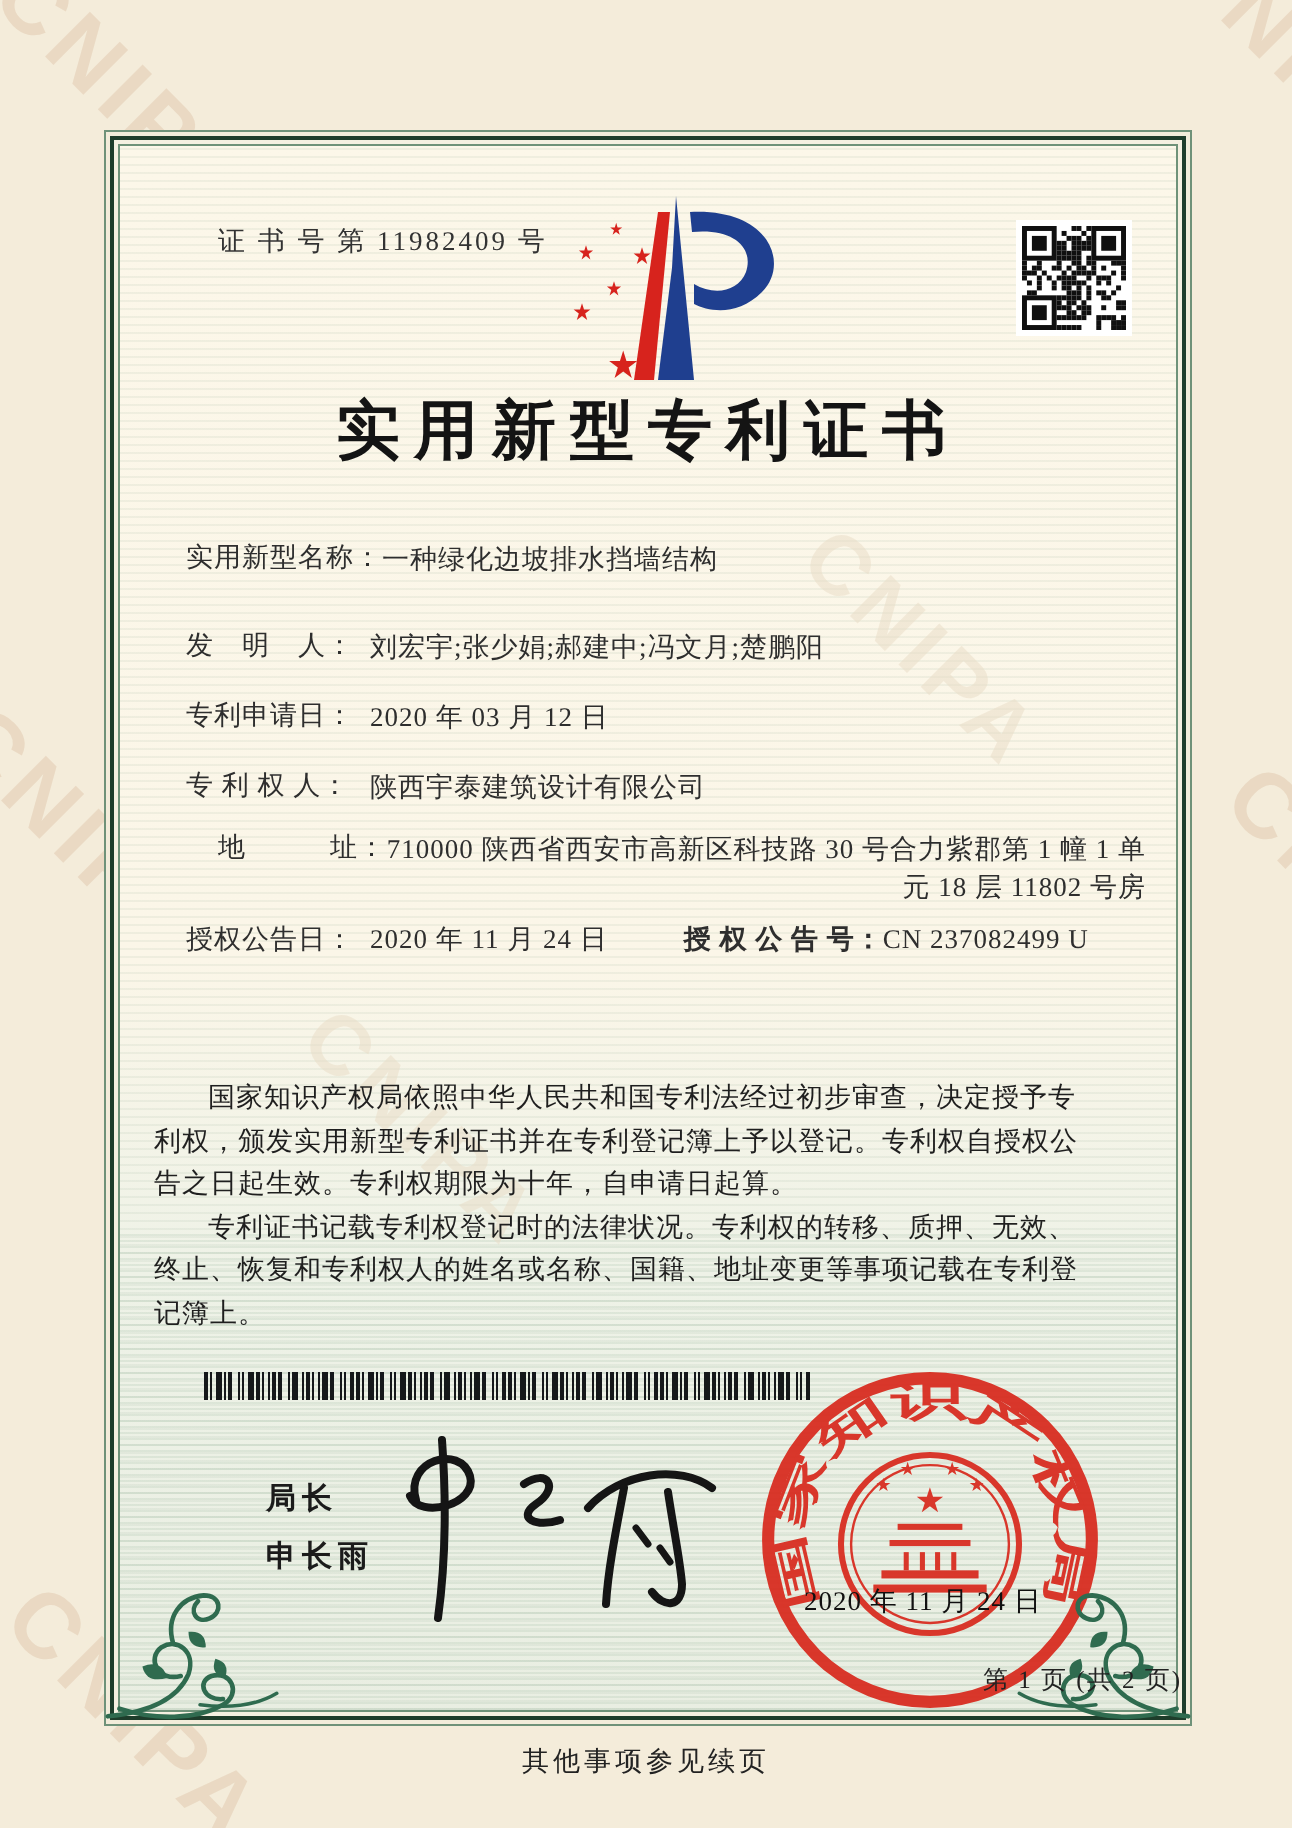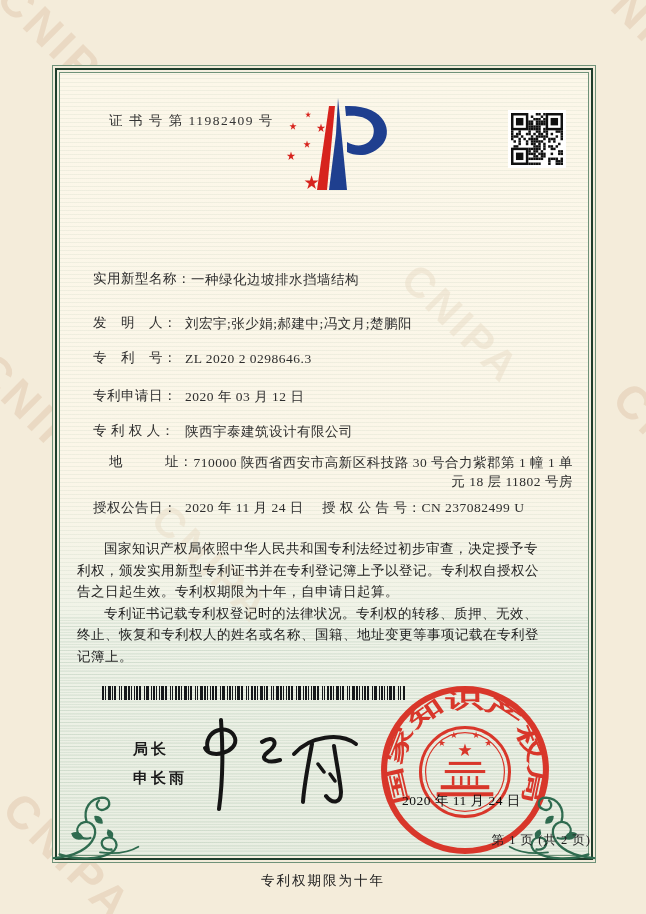--- a/index.html
+++ b/index.html
@@ -56,21 +56,21 @@
   }
   
   .fields { position:absolute; left:36px; top:200px; width:480px; font-size:13.5px; color:#2e2e2e; }
   .row { margin-bottom:16px; letter-spacing:.5px; }
   .row .lbl { display:inline-block; min-width:92px; vertical-align:top; }
   .row .val { display:inline-block; max-width:380px; vertical-align:top; line-height:19px; }
   .row.r1 { margin-bottom:25px; }
   .row.r3 { margin-bottom:19px; }
   .row.r5 { margin-bottom:12px; }
   .row.r6 { margin-bottom:8px;text-align:right; }
-  .grant .seg2 { margin-left:18px; }
+  .grant .seg2 { margin-left:38px;font-weight:bold; }
   
   .paras { position:absolute; left:20px; top:468px; width:474px; font-size:13.5px; line-height:21.5px; color:#1f1f1f; }
   .paras p { text-indent:2em; letter-spacing:.5px; }
   
   .barcode { position:absolute; left:45px; top:616px; width:305px; height:14px; }
   .signer-title, .signer-name {
     position:absolute; left:40px;
     font-family:"Liberation Sans", sans-serif;
     font-size:15px; font-weight:600; letter-spacing:3px; color:#1b1b1b;margin-left:36px;
   }
@@ -274,30 +274,28 @@
       <path d="M45 22 l1.9 1.4 -.7 -2.3 1.9 -1.4 -2.3 0 -.7 -2.3 -.7 2.3 -2.3 0 1.9 1.4 -.7 2.3z"></path>
       <path d="M58 36 l2.6 2 -1 -3.2 2.6 -2 -3.2 0 -1 -3.2 -1 3.2 -3.2 0 2.6 2 -1 3.2z"></path>
       <polygon points="66,12 72,12 64,96 54,96"></polygon>
     </g>
     <g fill="#1f3f8f">
       <polygon points="75,4 84,96 66,96 73,40"></polygon>
       <path d="M82 12 C 122 10 132 38 118 52 C 106 64 92 62 84 58 l0 -10 C 94 54 106 52 110 42 C 114 30 104 20 83 22 Z"></path>
     </g>
   </svg>
 
+  <div class="title">实用新型专利证书</div>
 
   <div class="fields">
     <div class="row r1">
       <span class="lbl">实用新型名称：</span><span class="val">一种绿化边坡排水挡墙结构</span>
     </div>
     <div class="row r2">
       <span class="lbl">发　明　人：</span><span class="val">刘宏宇;张少娟;郝建中;冯文月;楚鹏阳</span>
-    </div>
-    <div class="row r3">
-      <span class="lbl">专　利　号：</span><span class="val">ZL 2020 2 0298646.3</span>
     </div>
     <div class="row r4">
       <span class="lbl">专利申请日：</span><span class="val">2020 年 03 月 12 日</span>
     </div>
     <div class="row r5">
       <span class="lbl">专 利 权 人：</span><span class="val">陕西宇泰建筑设计有限公司</span>
     </div>
     <div class="row r6">
       <span class="lbl">地　　　址：</span><span class="val">710000 陕西省西安市高新区科技路 30 号合力紫郡第 1 幢 1 单元 18 层 11802 号房</span>
     </div>
@@ -469,13 +467,13 @@
     <path d="M 36 58 C 32 44 40 34 52 33 C 61 33 62 42 55 45 C 48 48 44 41 49 36"></path>
     <path d="M 50 90 C 66 92 80 90 90 84" stroke-width="1.8"></path>
     <path d="M 20 70 q 10 -4 13 6 q -11 3 -13 -6" fill="#2f6b4f" stroke="none"></path>
     <path d="M 44 52 q 9 -1 9 8 q -9 1 -9 -8" fill="#2f6b4f" stroke="none"></path>
     <path d="M 58 66 q 8 2 5 10 q -8 -2 -5 -10" fill="#2f6b4f" stroke="none"></path>
   </svg>
 
   <div class="page-indicator">第 1 页 (共 2 页)</div>
 </div>
 
-<div class="footer-note">专利权期限为十年</div>
+<div class="footer-note">其他事项参见续页</div>
 
 </body></html>

